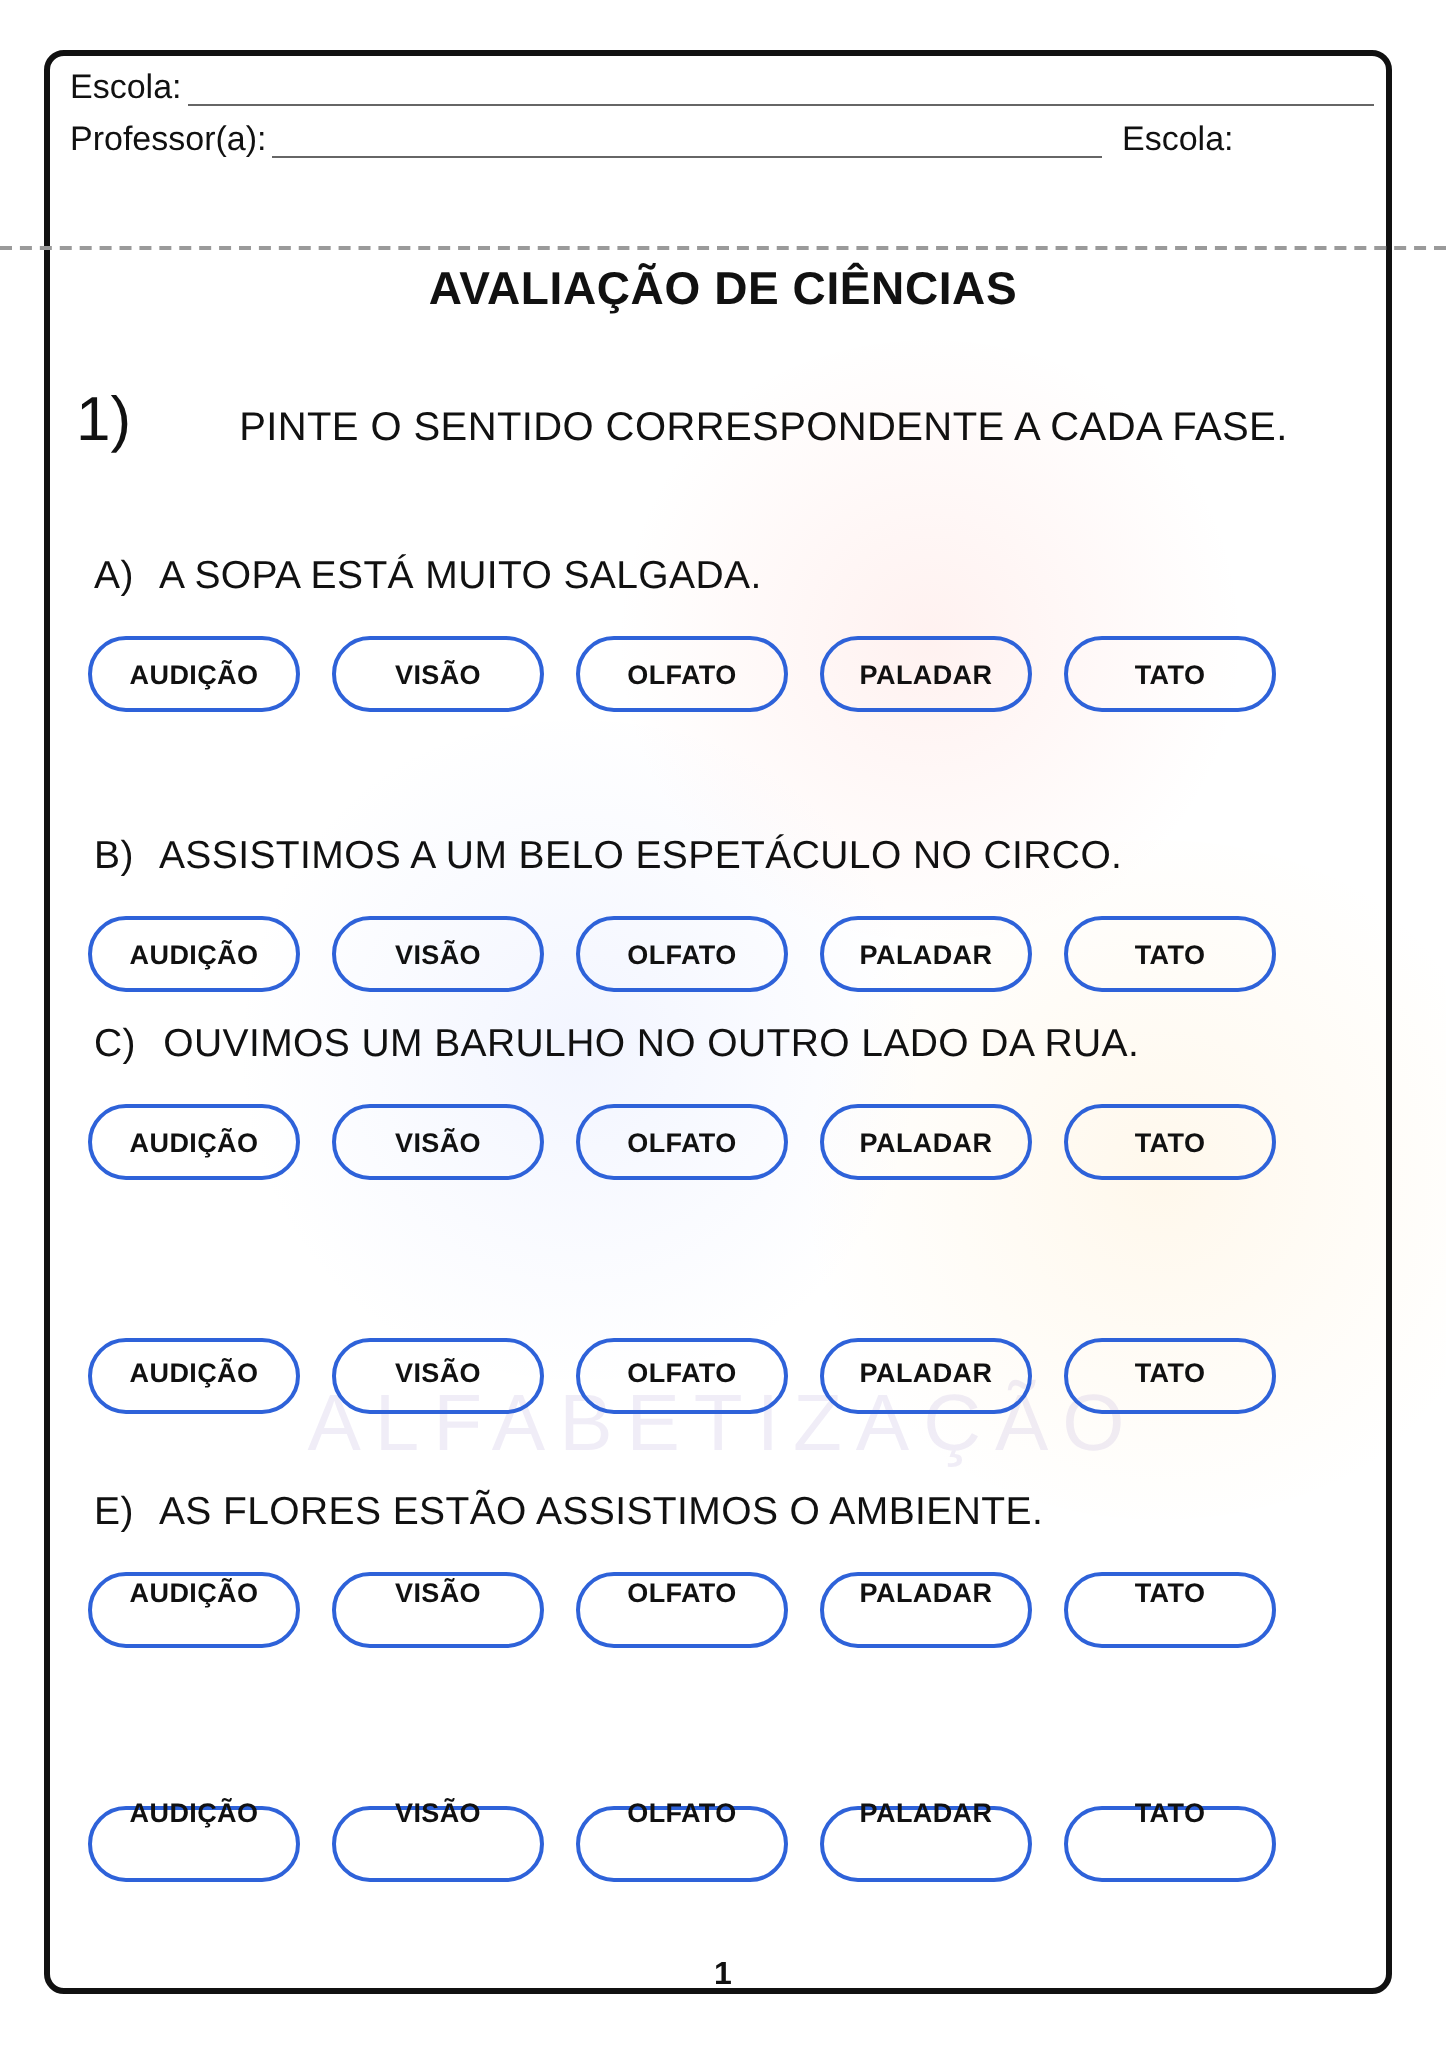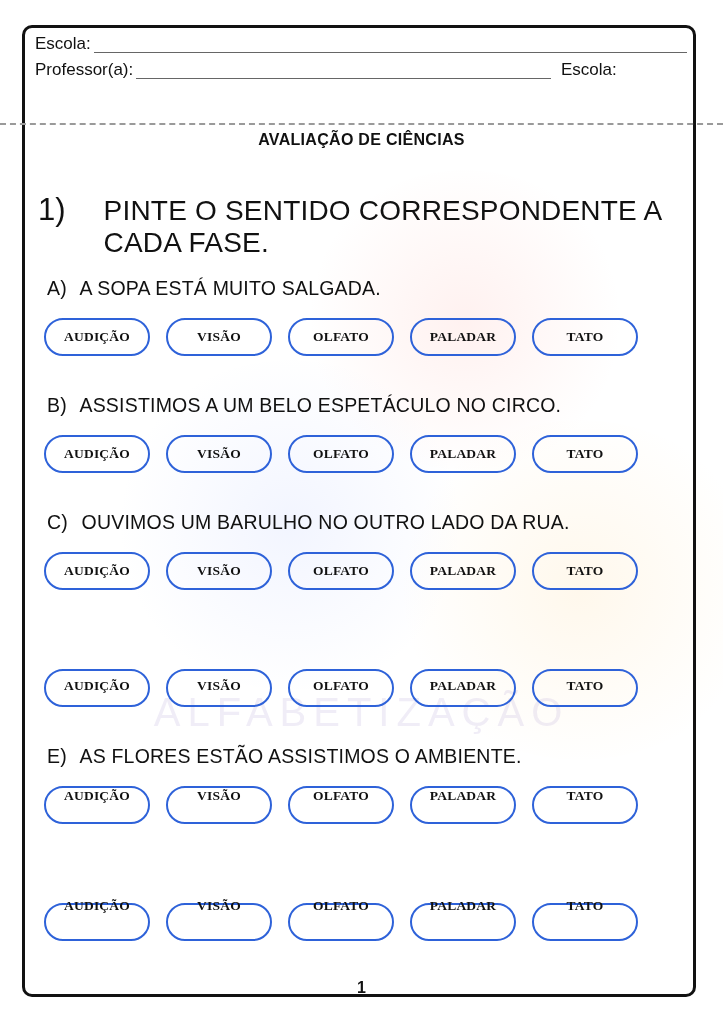--- a/index.html
+++ b/index.html
@@ -43,47 +43,47 @@
   
   .header{position:absolute;left:35px;top:34px;width:654px;}
   .hrow{display:flex;height:26px;font-size:17px;}
   .hlabel{white-space:nowrap;padding-bottom:1px;}
   .fill-line{flex:1;border-bottom:1.6px solid var(--underline);margin:0 2px 3px 3px;height:18px;}
   .rlabel{white-space:nowrap;width:128px;margin-left:8px;padding-bottom:1px;}
   
   .dashed-sep{position:absolute;left:0;right:0;top:123px;border-top:2px dashed #9a9a9a;}
   .title{
     position:absolute;left:0;right:0;top:131px;
-    text-align:center;font-size:16px;font-weight:bold;letter-spacing:0.3px;
+    text-align:center;font-size:23px;font-weight:bold;letter-spacing:0.3px;
   }
   .question{position:absolute;left:38px;top:192px;display:flex;align-items:baseline;}
   .qnum{font-size:31px;}
-  .qtext{font-size:28px;margin-left:38px;letter-spacing:0.2px;}
+  .qtext{font-size:20px;margin-left:54px;letter-spacing:0.2px;}
   
   #items{position:absolute;left:0;top:0;width:723px;height:760px;pointer-events:none;}
   .item{position:absolute;left:0;width:723px;height:112px;pointer-events:auto;}
   #items .item:nth-child(1){top:277px}
-  #items .item:nth-child(2){top:394px}
+  #items .item:nth-child(2){top:417px}
   #items .item:nth-child(3){top:511px}
   #items .item:nth-child(4){top:628px}
   #items .item:nth-child(5){top:745px}
   #items .item:nth-child(6){top:862px}
   .sentence{position:absolute;left:47px;top:0;font-size:19.5px;letter-spacing:0.2px;white-space:nowrap;}
   .letter{margin-right:8px;}
   .pills{position:absolute;left:44px;top:41px;display:flex;gap:16px;}
   .pill{
     width:106px;height:38px;
     border:2.4px solid var(--pill-border);
     border-radius:20px;
     box-sizing:border-box;
     display:flex;align-items:center;justify-content:center;
     background:transparent;
     cursor:pointer;
   }
-  .pill-label{font-size:13.5px;font-weight:bold;letter-spacing:0.2px;font-family:Liberation Serif, serif;}
+  .pill-label{font-size:13.5px;font-weight:bold;letter-spacing:0.2px;}
   
   #items .item:nth-child(4) .pill-label{transform:translateY(-2px)}
   #items .item:nth-child(5) .pill-label{transform:translateY(-9px)}
   #items .item:nth-child(6) .pill-label{transform:translateY(-16px)}
   .page-number{
     position:absolute;left:0;right:0;top:979px;
     text-align:center;font-size:16px;font-weight:bold;
   }
 </style>
 </head>

